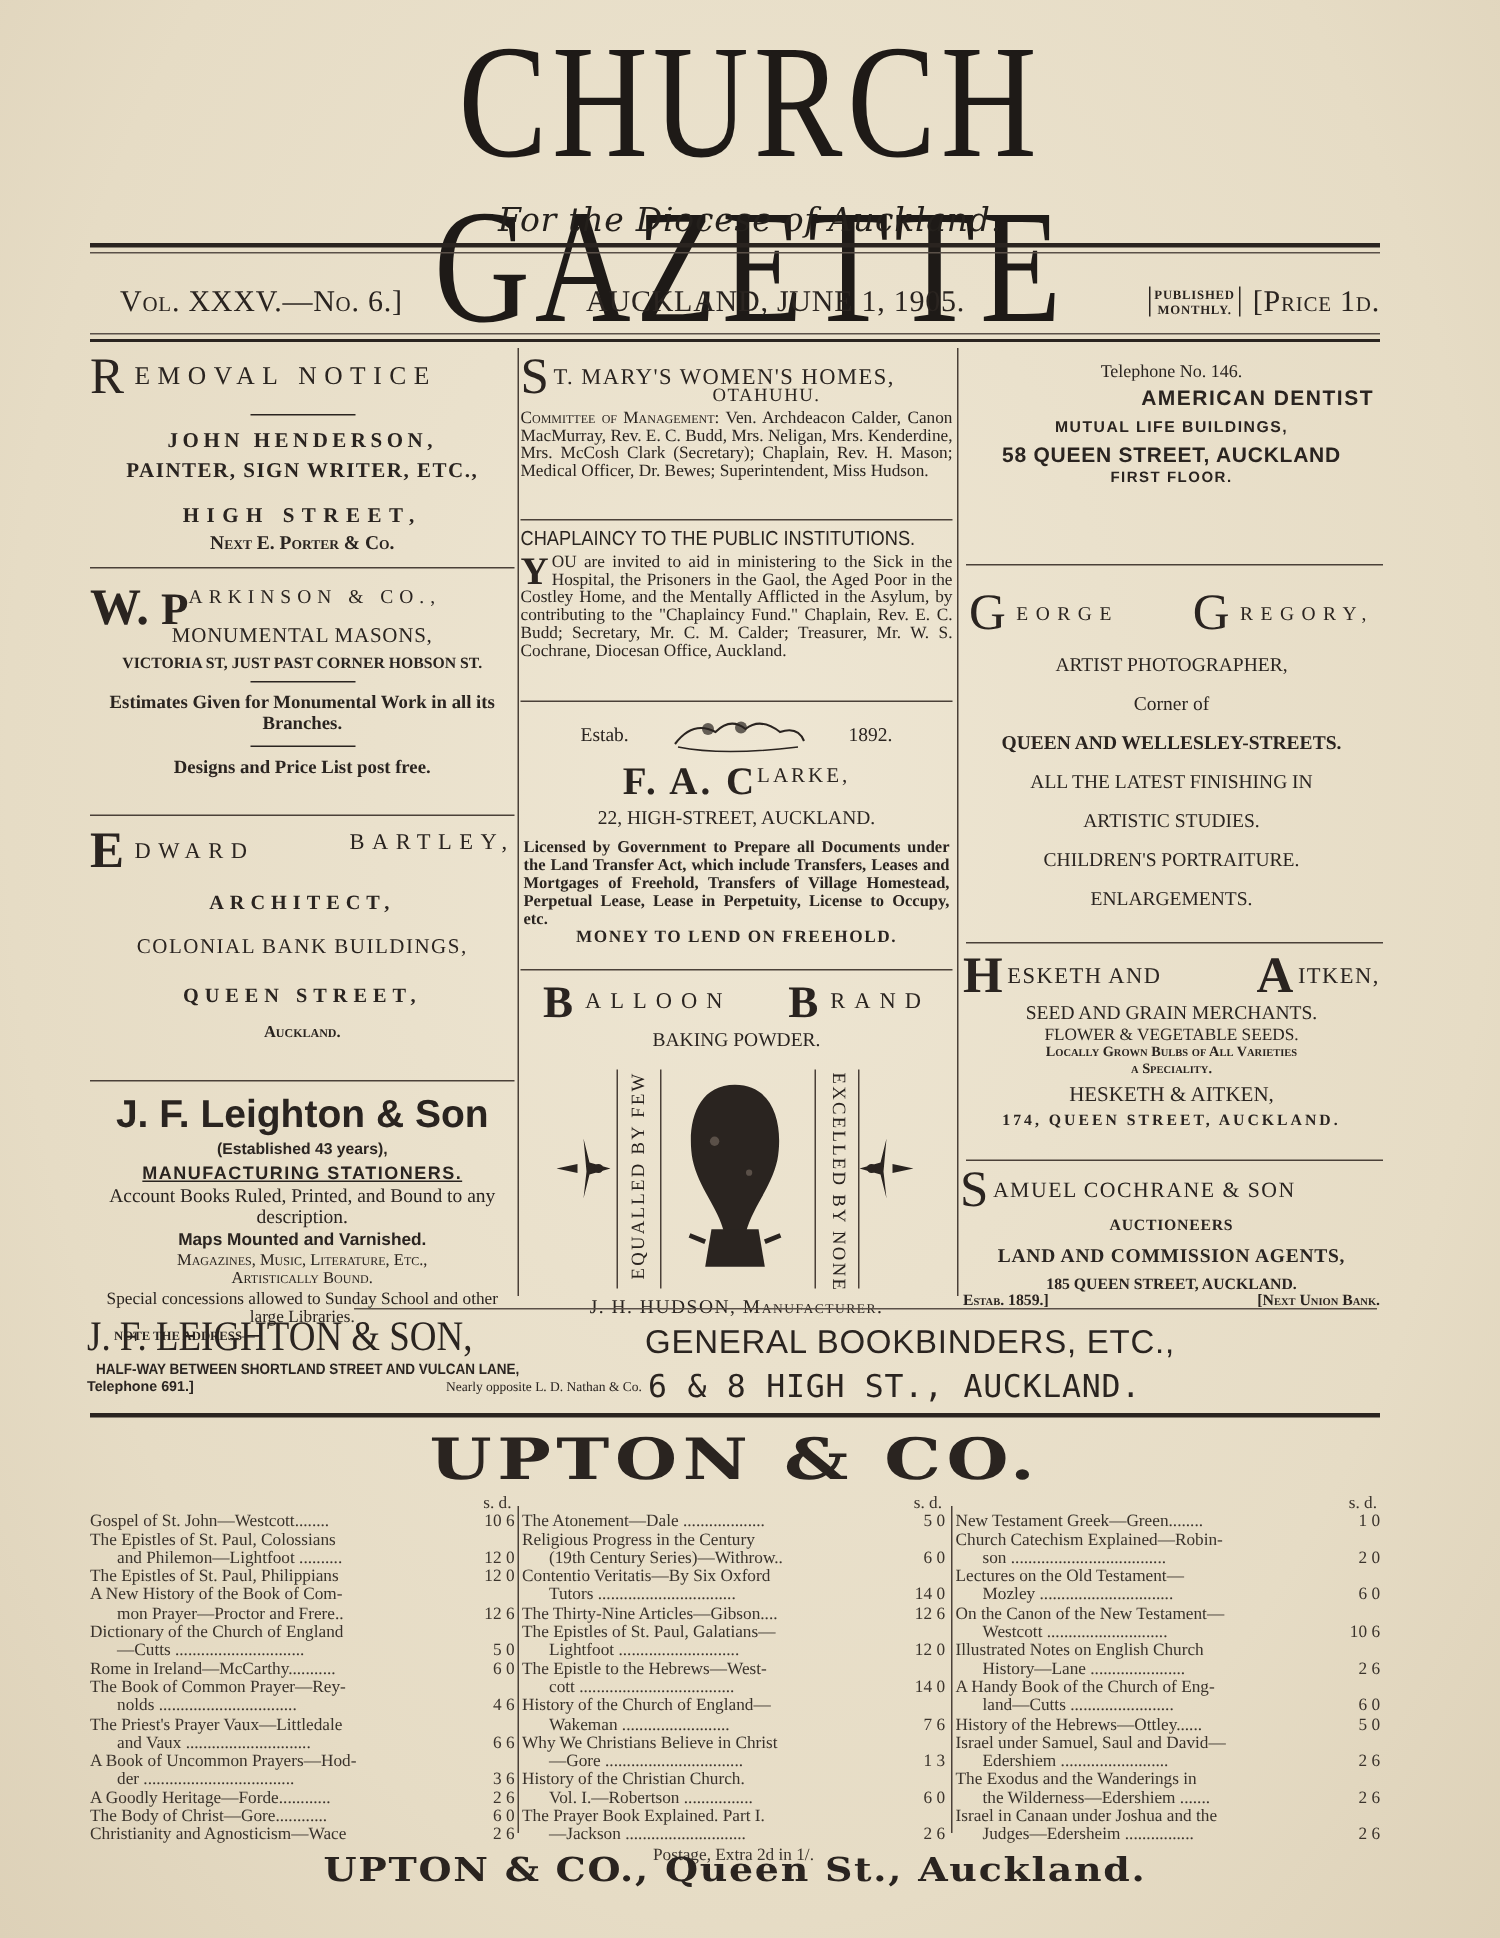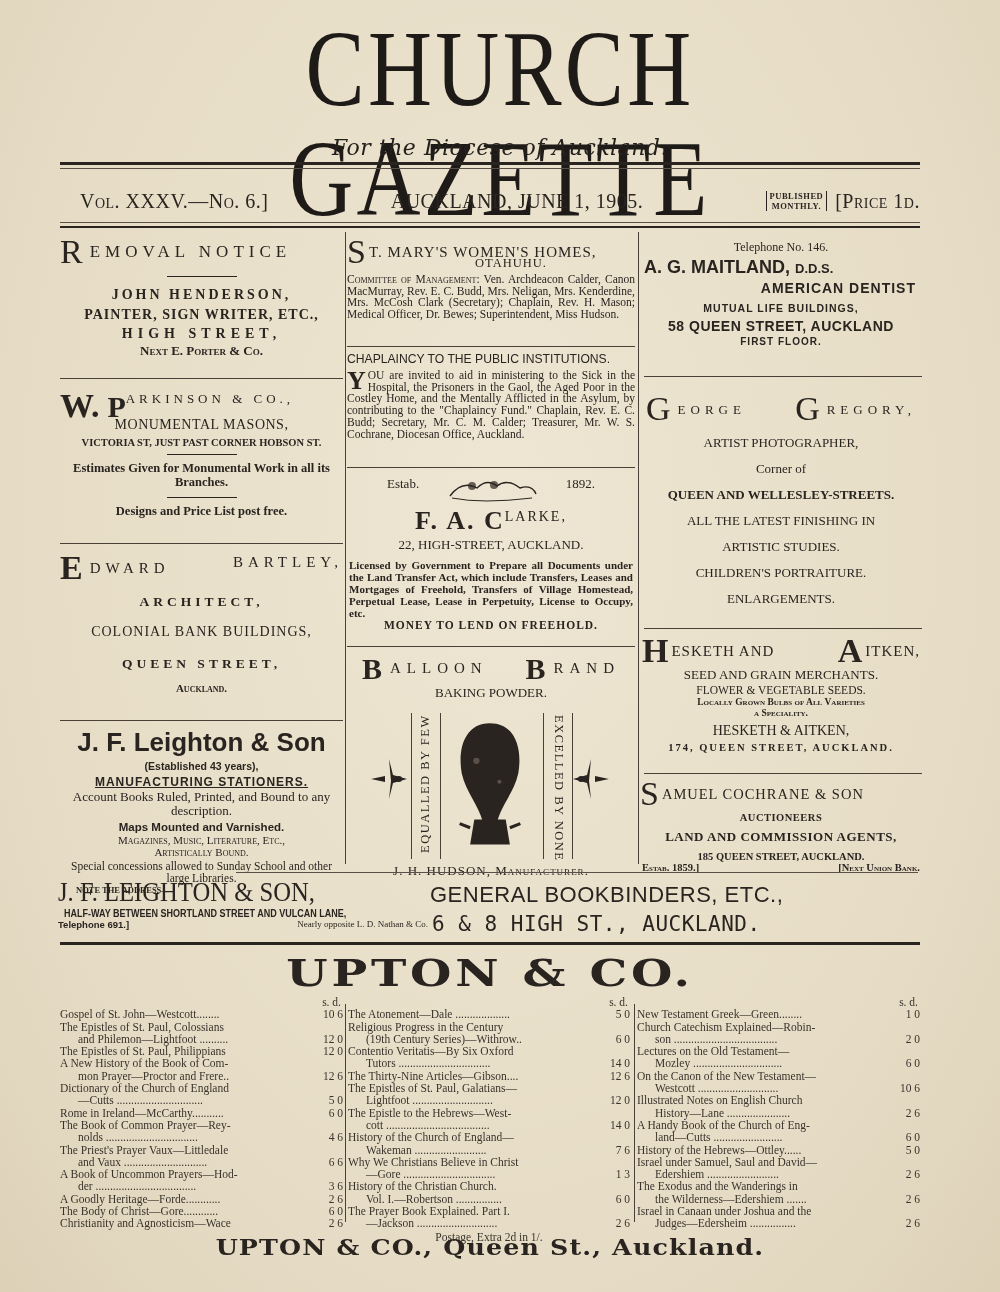--- a/index.html
+++ b/index.html
@@ -94,21 +94,21 @@
 
   <div class="col col1">
 
     <div style="height:122px;">
       <div class="t" style="font-size:17px;letter-spacing:5px;margin-top:6px;white-space:nowrap;">
         <span class="big-init">R</span><span>EMOVAL NOTICE</span>
       </div>
       <div class="short-rule" style="margin-top:10px;"></div>
       <div class="center t bold" style="font-size:14px;letter-spacing:3px;margin-top:10px;">JOHN HENDERSON,</div>
       <div class="center t bold" style="font-size:14px;letter-spacing:1px;margin-top:4px;">PAINTER, SIGN WRITER, ETC.,</div>
-      <div class="center t bold" style="font-size:14px;letter-spacing:5px;margin-top:3px;">HIGH STREET,</div>
+      <div class="center t bold" style="font-size:14px;letter-spacing:5px;margin-top:14px;">HIGH STREET,</div>
       <div class="center t bold" style="font-size:13px;margin-top:1px;font-variant:small-caps;">Next E. Porter &amp; Co.</div>
     </div>
     <div class="hr" style="margin-top:18px;"></div>
 
     <div style="height:150px;">
       <div class="t" style="white-space:nowrap;margin-top:8px;">
         <span style="font-size:34px;font-weight:bold;">W.</span>
         <span style="font-size:30px;font-weight:bold;margin-left:4px;">P</span><span style="font-size:13px;letter-spacing:4px;vertical-align:14px;">ARKINSON &amp; CO.,</span>
       </div>
       <div class="center t" style="font-size:14px;letter-spacing:0.5px;margin-top:-8px;">MONUMENTAL MASONS,</div>
@@ -163,21 +163,21 @@
 
     <div style="height:114px;">
       <div class="sans" style="font-size:13.5px;margin-top:4px;white-space:nowrap;transform:scaleX(0.9);transform-origin:left;">CHAPLAINCY TO THE PUBLIC INSTITUTIONS.</div>
       <div class="t justify" style="font-size:11.5px;line-height:11.7px;margin-top:4px;">
         <span style="font-size:26px;float:left;line-height:22px;margin-right:2px;font-weight:bold;">Y</span><span>OU are invited to aid in ministering to the Sick in the Hospital, the Prisoners in the Gaol, the Aged Poor in the Costley Home, and the Mentally Afflicted in the Asylum, by contributing to the "Chaplaincy Fund." Chaplain, Rev. E. C. Budd; Secretary, Mr. C. M. Calder; Treasurer, Mr. W. S. Cochrane, Diocesan Office, Auckland.</span>
       </div>
     </div>
     <div class="hr" style="margin-top:2px;"></div>
 
     <div style="height:168px;">
-      <div style="display:flex;justify-content:space-between;margin-top:8px;padding:0 40px;" class="t">
+      <div style="display:flex;justify-content:space-between;align-items:center;margin-top:8px;padding:0 40px;" class="t">
         <span style="font-size:13px;">Estab.</span>
         <svg width="100" height="28" viewBox="0 0 100 28">
           <path d="M8 20 Q20 4 35 12 Q45 2 55 10 Q65 2 78 12 Q90 8 94 18" stroke="#2a2420" stroke-width="1.4" fill="none"></path>
           <circle cx="30" cy="10" r="4" fill="#2a2420" opacity="0.7"></circle>
           <circle cx="52" cy="9" r="4" fill="#2a2420" opacity="0.7"></circle>
           <path d="M10 22 Q40 28 90 22" stroke="#2a2420" stroke-width="1" fill="none"></path>
         </svg>
         <span style="font-size:13px;">1892.</span>
       </div>
       <div class="center t bold" style="font-size:22px;margin-top:2px;letter-spacing:2px;white-space:nowrap;">
@@ -223,24 +223,20 @@
       </svg>
 
       <div class="center t" style="position:absolute;left:0;right:0;top:208px;font-size:13px;letter-spacing:1px;font-variant:small-caps;">J. H. HUDSON, Manufacturer.</div>
     </div>
   </div>
 
   <div class="col col3">
 
     <div style="height:130px;">
       <div class="center t" style="font-size:12px;margin-top:8px;">Telephone No. 146.</div>
-      <div class="sans bold" style="font-size:18px;margin-top:2px;padding-left:4px;white-space:nowrap;">
-        <span>A. G. MAITLAND,</span>
-        <span style="font-size:13px;">D.D.S.</span>
-      </div>
       <div class="sans bold" style="font-size:14px;text-align:right;padding-right:6px;margin-top:2px;letter-spacing:1px;">AMERICAN DENTIST</div>
       <div class="center sans bold" style="font-size:10.5px;letter-spacing:1px;margin-top:6px;">MUTUAL LIFE BUILDINGS,</div>
       <div class="center sans bold" style="font-size:14px;margin-top:4px;white-space:nowrap;letter-spacing:0.5px;">58 QUEEN STREET, AUCKLAND</div>
       <div class="center sans bold" style="font-size:10px;letter-spacing:1px;margin-top:2px;">FIRST FLOOR.</div>
     </div>
     <div class="hr" style="margin-top:6px;margin-left:4px;"></div>
 
     <div style="height:233px;">
       <div class="t" style="display:flex;justify-content:space-between;font-size:13px;letter-spacing:5px;margin-top:18px;padding:0 6px;white-space:nowrap;">
         <span><span class="big-init">G</span><span>EORGE</span></span>

